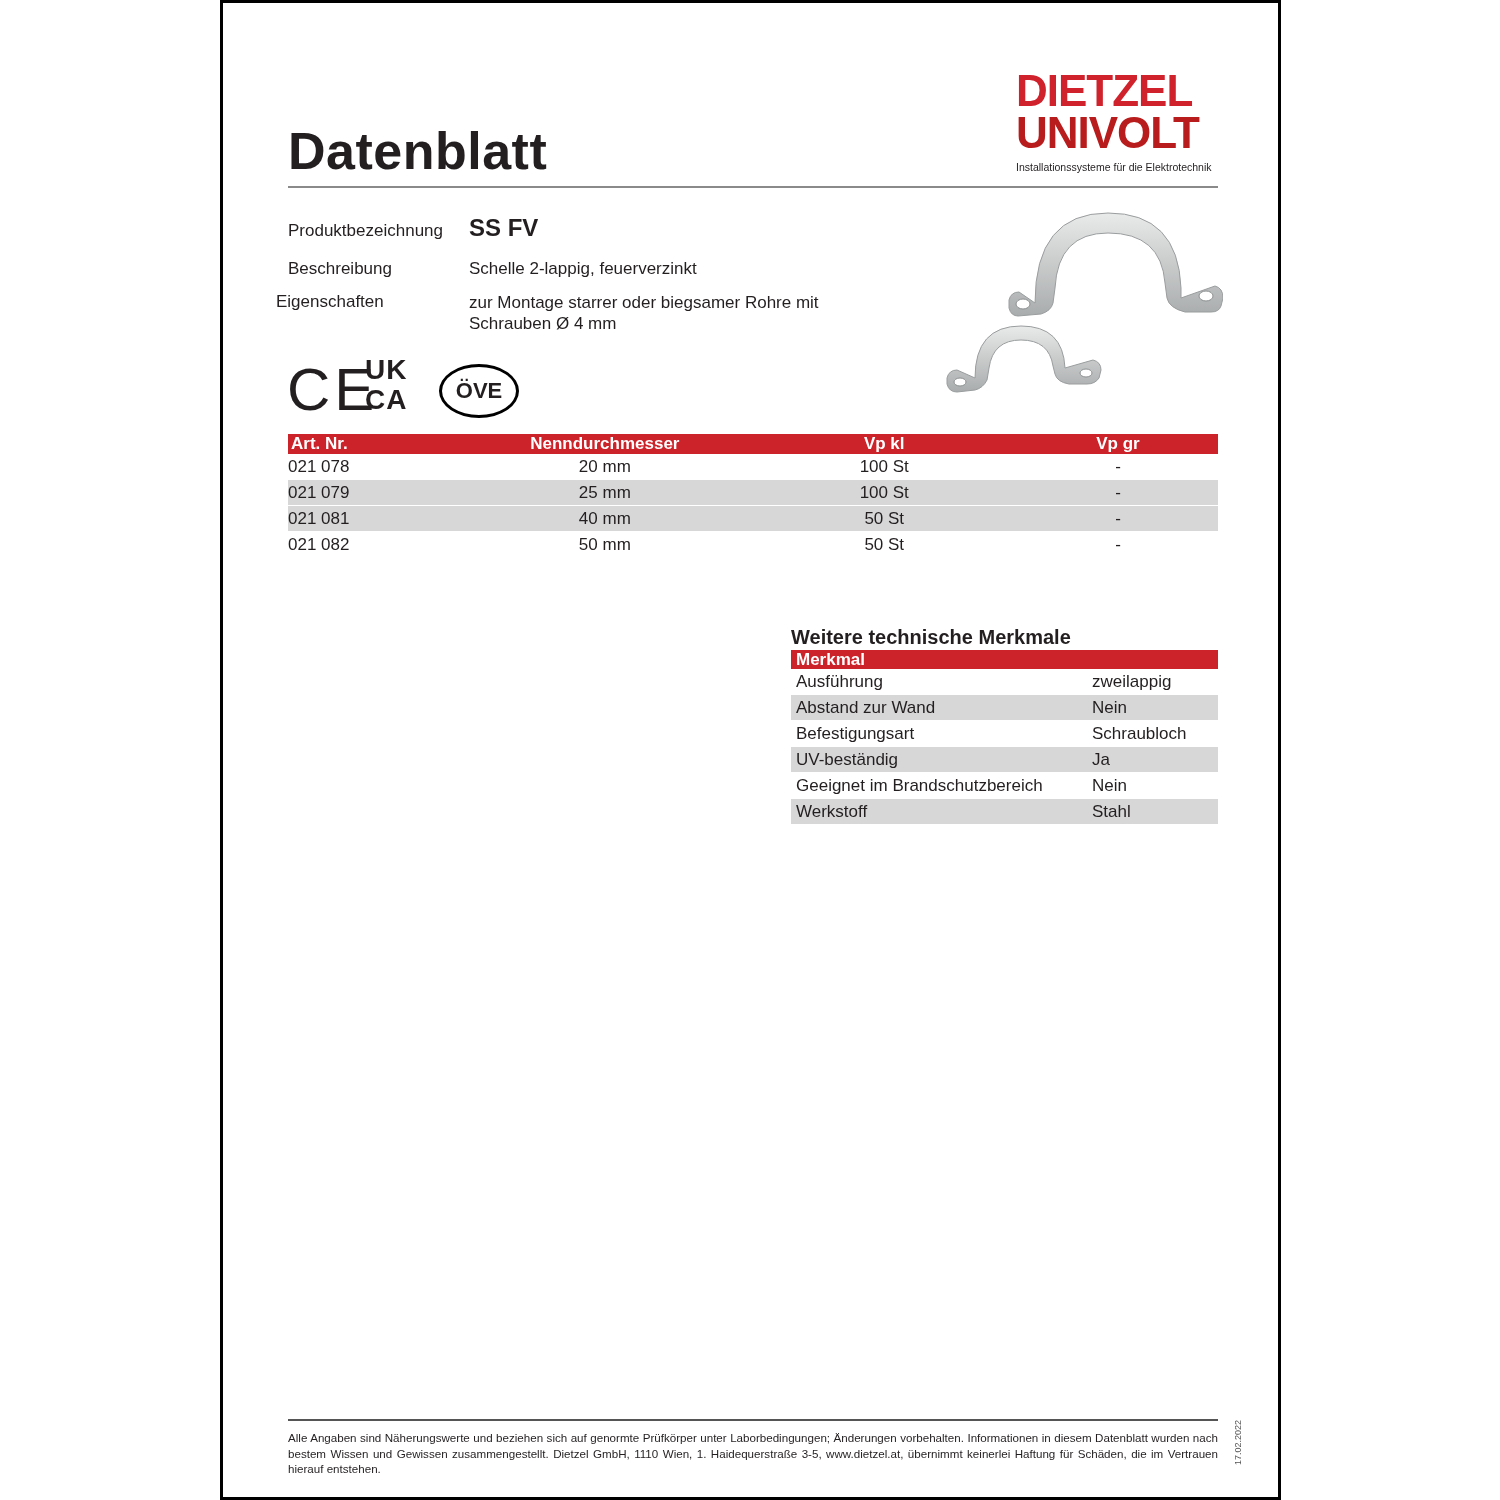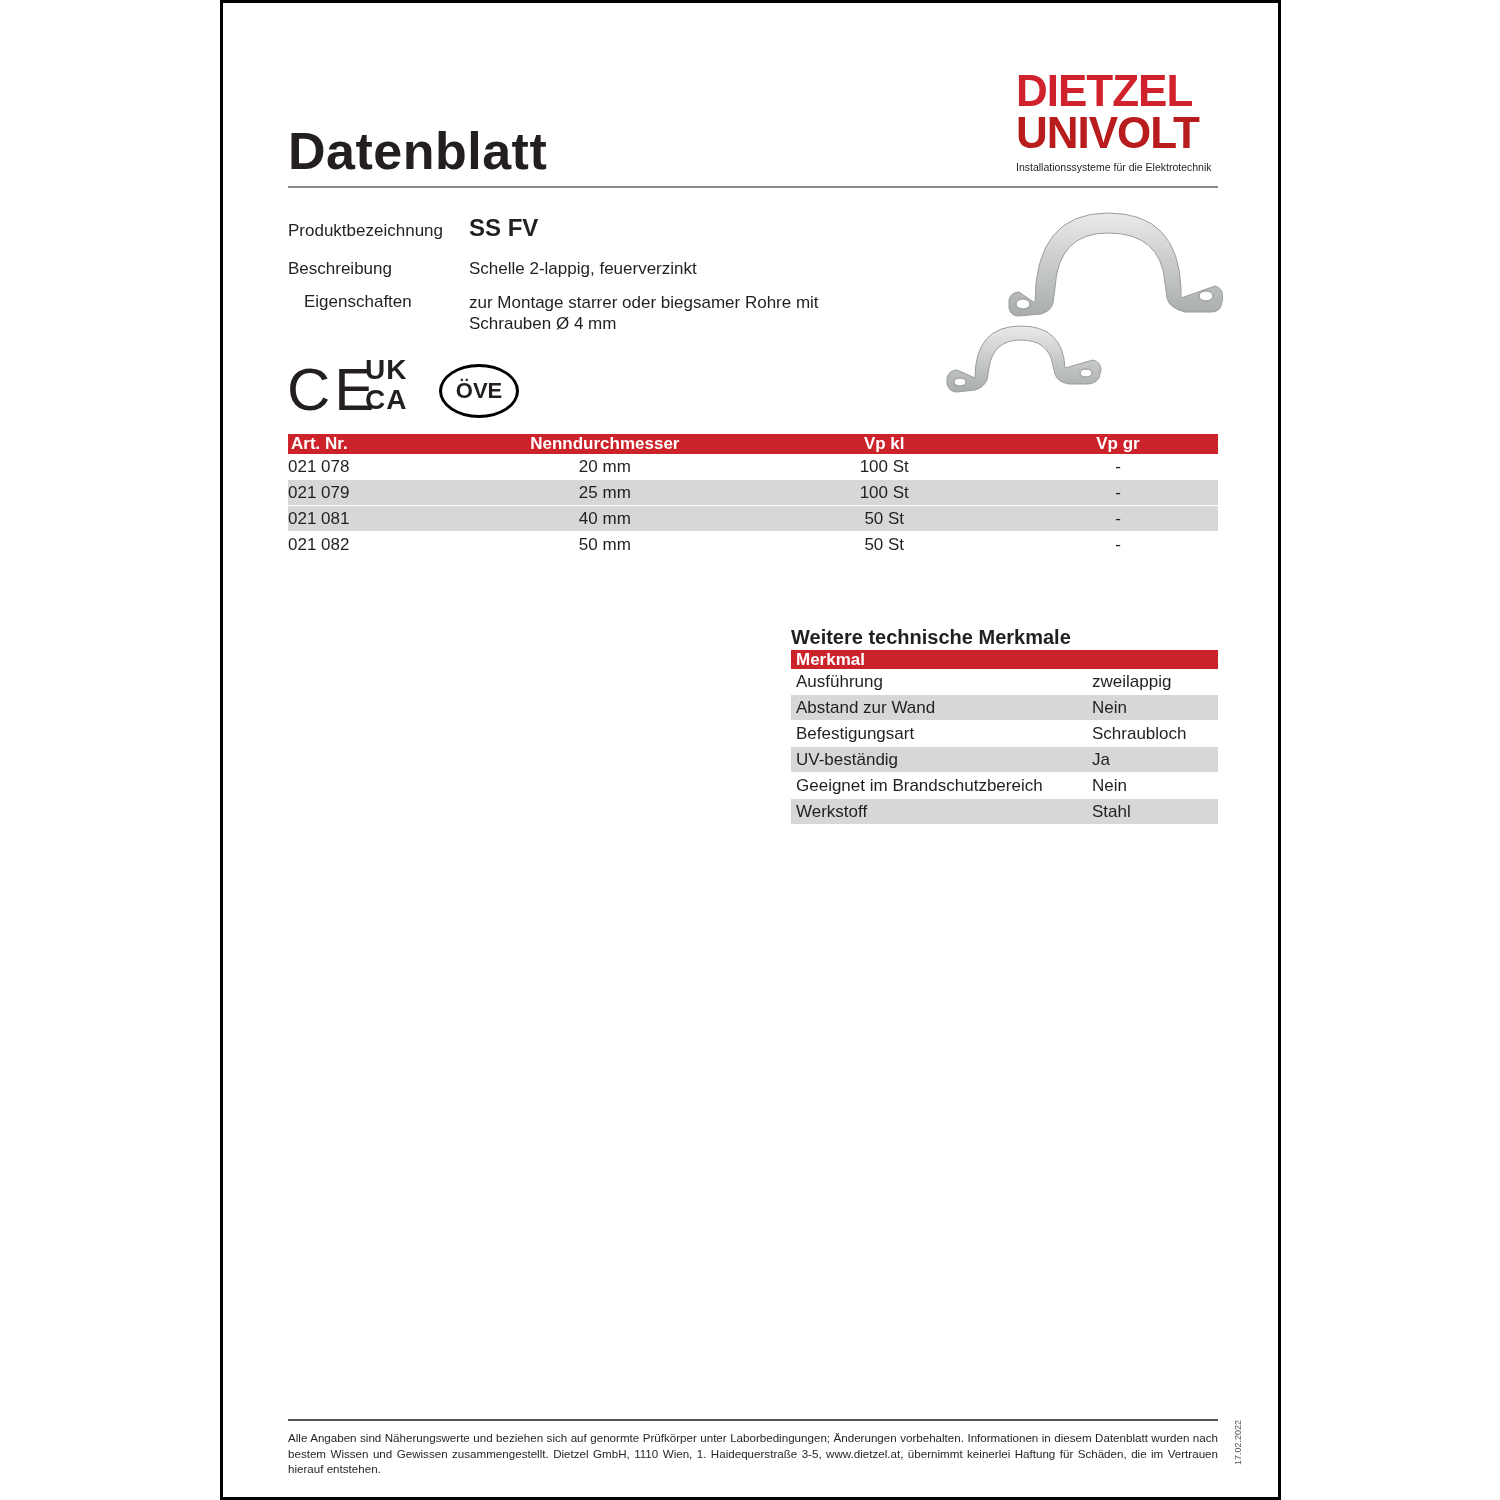--- a/index.html
+++ b/index.html
@@ -14,21 +14,21 @@
   .logo-top { font-size:44px; font-weight:bold; color:#d0222c; line-height:40px; letter-spacing:-1px; white-space:nowrap; }
   .logo-bottom { font-size:44px; font-weight:bold; color:#b91c1c; line-height:44px; letter-spacing:-1px; white-space:nowrap; }
   .logo-tag { font-size:10.5px; color:#231f20; margin-top:6px; white-space:nowrap; }
 
   .label { font-size:17px; color:#231f20; }
   .value { font-size:17px; color:#231f20; }
   .prod-label { left:65px; top:218px; }
   .prod-value { left:246px; top:211px; font-size:24px; font-weight:bold; }
   .desc-label { left:65px; top:256px; }
   .desc-value { left:246px; top:256px; }
-  .prop-label { left:81px; top:289px; }
+  .prop-label { left:53px; top:289px; }
   .prop-value { left:246px; top:289px; line-height:21px; width:420px; }
 
   .certs { left:64px; top:352px; height:66px; width:240px; }
   .ce { position:absolute; top:5px; font-size:60px; font-weight:normal; line-height:60px; }
   .ukca { position:absolute; left:143px; top:0px; font-size:28px; font-weight:bold; line-height:30px; letter-spacing:1px; }
   .ove { position:absolute; left:152px; top:9px; width:74px; height:48px; border:3px solid #000; border-radius:50%; font-size:22px; font-weight:bold; text-align:center; line-height:48px; }
 
   .clamp-img { left:700px; top:205px; width:300px; height:190px; }
 
   table { border-collapse:collapse; }

